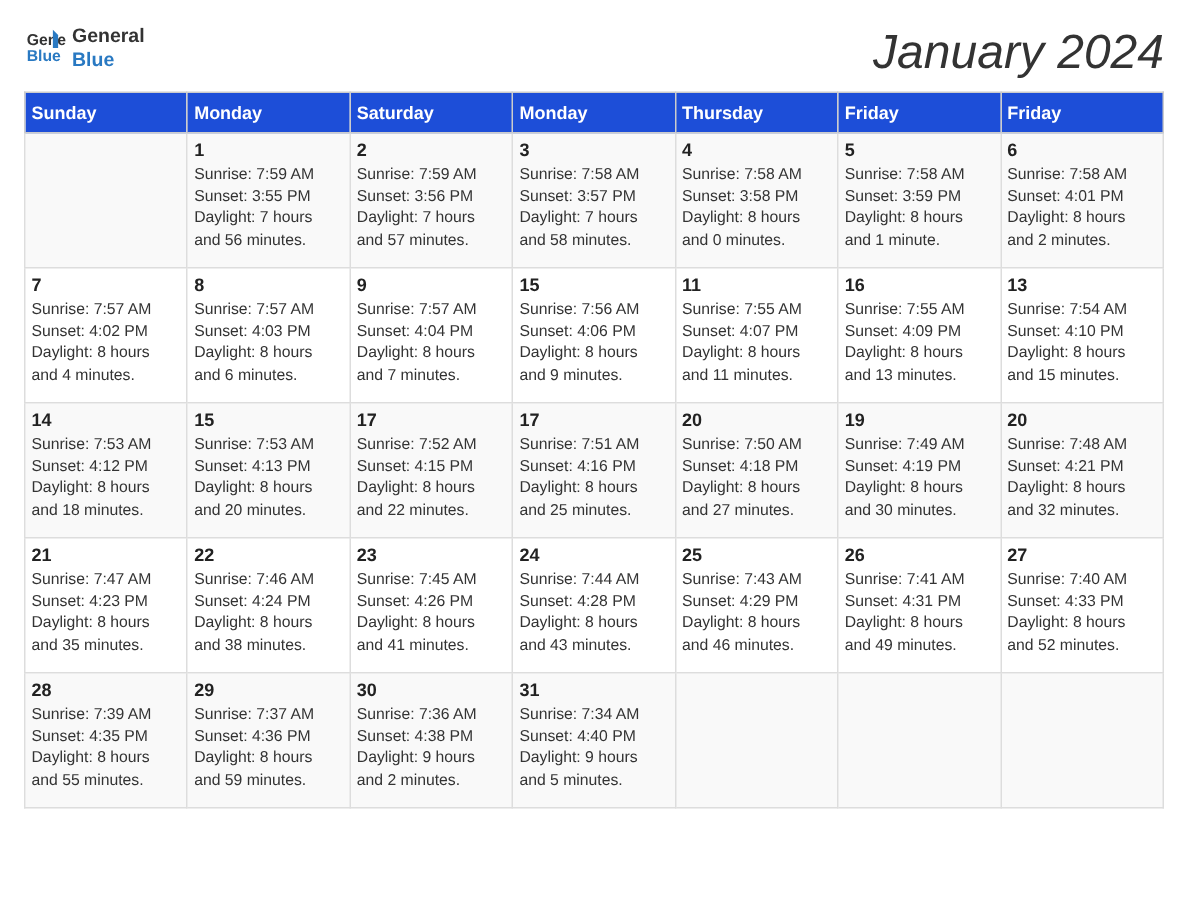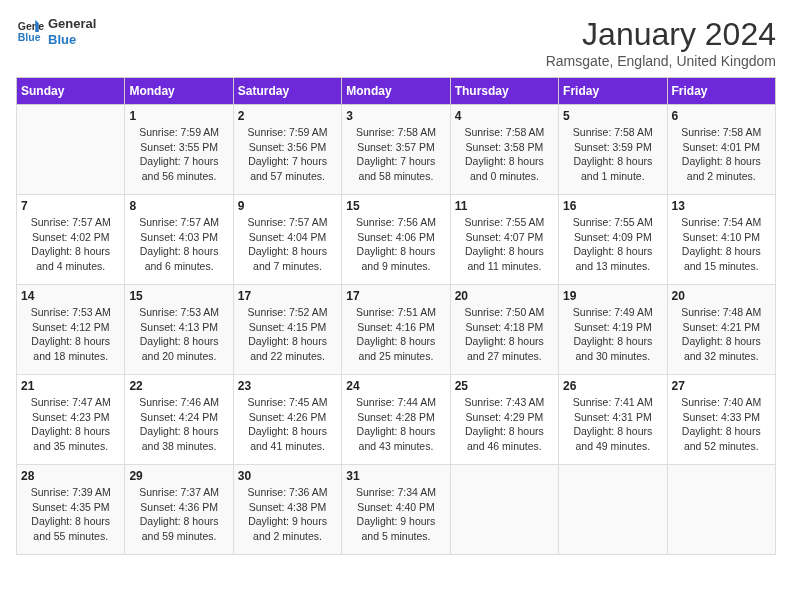--- a/index.html
+++ b/index.html
@@ -18,37 +18,37 @@
     }
     .logo {
       display: flex;
       align-items: center;
       gap: 4px;
     }
     .logo-icon {
       width: 28px;
       height: 28px;
     }
-    .title-block { text-align: right; }
+    .title-block { text-align: center; font-style: italic; }
     .month-title {
       font-size: 32px;
       font-weight: 300;
       color: #333;
     }
     .subtitle {
       font-size: 14px;
       color: #555;
     }
     table {
       width: 100%;
       border-collapse: collapse;
       font-size: 11px;
     }
     thead tr th {
-      background-color: #6d28d9;
+      background-color: #1d4ed8;
       color: #fff;
       padding: 6px 4px;
       text-align: left;
       font-size: 12px;
       font-weight: bold;
       border: 1px solid #ccc;
     }
     tbody tr td {
       border: 1px solid #ddd;
       vertical-align: top;
@@ -64,42 +64,40 @@
     .day-num {
       font-weight: bold;
       font-size: 12px;
       margin-bottom: 2px;
       color: #222;
     }
     .day-detail {
       color: #333;
       line-height: 1.4;
       font-size: 10.5px;
-      text-align: center;
     }
     .empty-cell { background: #f9f9f9; }
   </style>
 </head>
 <body>
 
 <div class="header">
   <div class="logo">
     <svg class="logo-icon" viewBox="0 0 32 32">
       <text x="2" y="14" font-size="12" font-weight="bold" fill="#333" font-family="Arial">General</text>
       <text x="2" y="26" font-size="12" font-weight="bold" fill="#2979c2" font-family="Arial">Blue</text>
       <polygon points="22,2 30,10 26,6 26,16 22,16" fill="#2979c2"></polygon>
     </svg>
     <div>
       <div style="font-size:13px;font-weight:bold;color:#333;line-height:1.2">General</div>
       <div style="font-size:13px;font-weight:bold;color:#2979c2;line-height:1.2">Blue</div>
     </div>
   </div>
   <div class="title-block">
     <div class="month-title">January 2024</div>
-    <div class="subtitle">Ramsgate, England, United Kingdom</div>
   </div>
 </div>
 
 <table>
   <thead>
     <tr id="thead-row">
         <th>Sunday</th>
         <th>Monday</th>
         <th>Saturday</th>
         <th>Monday</th>

